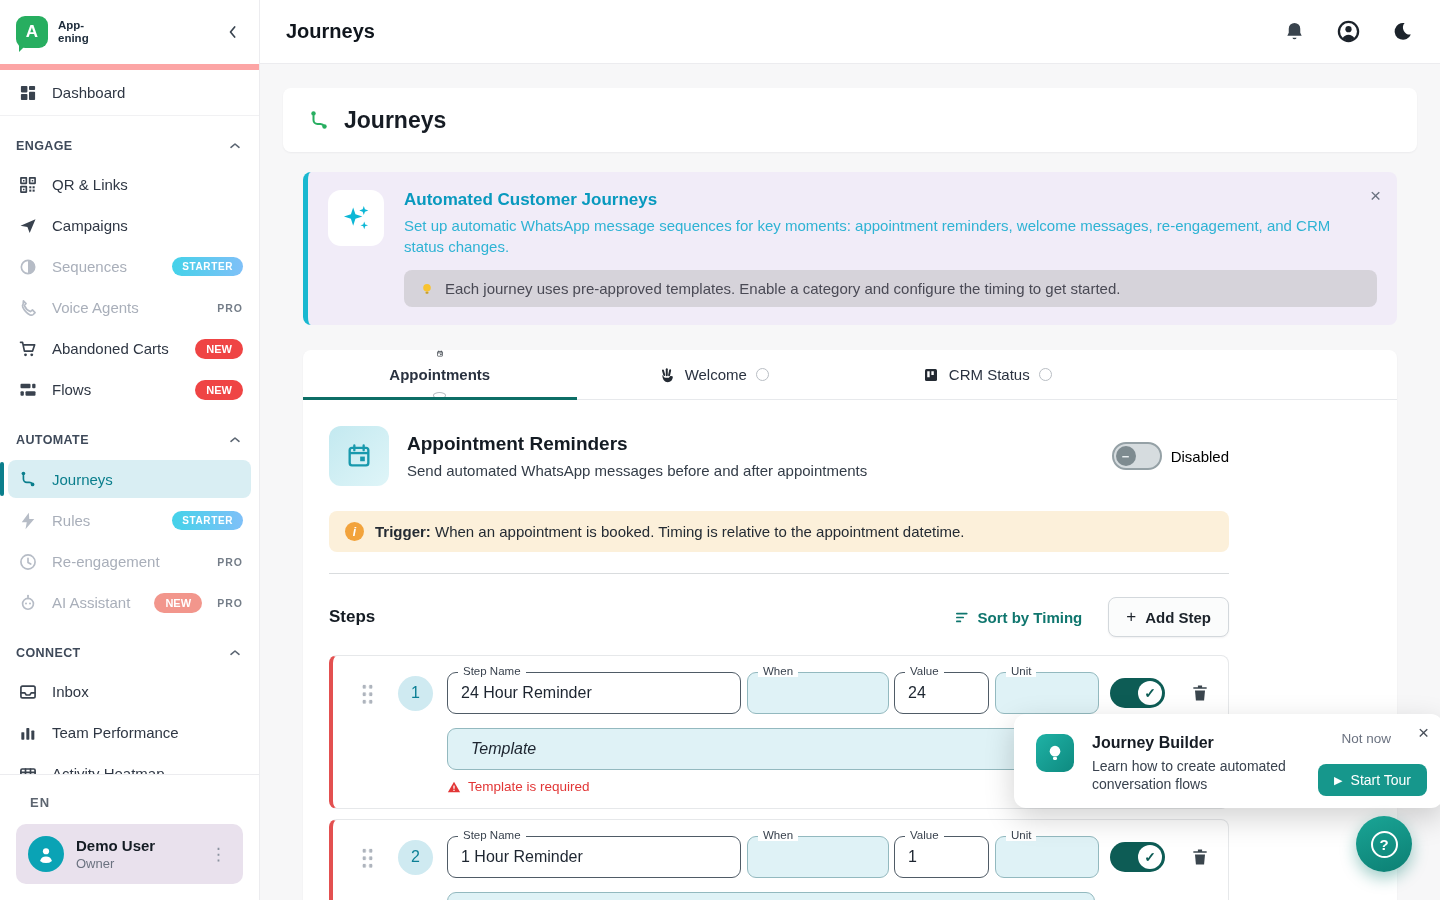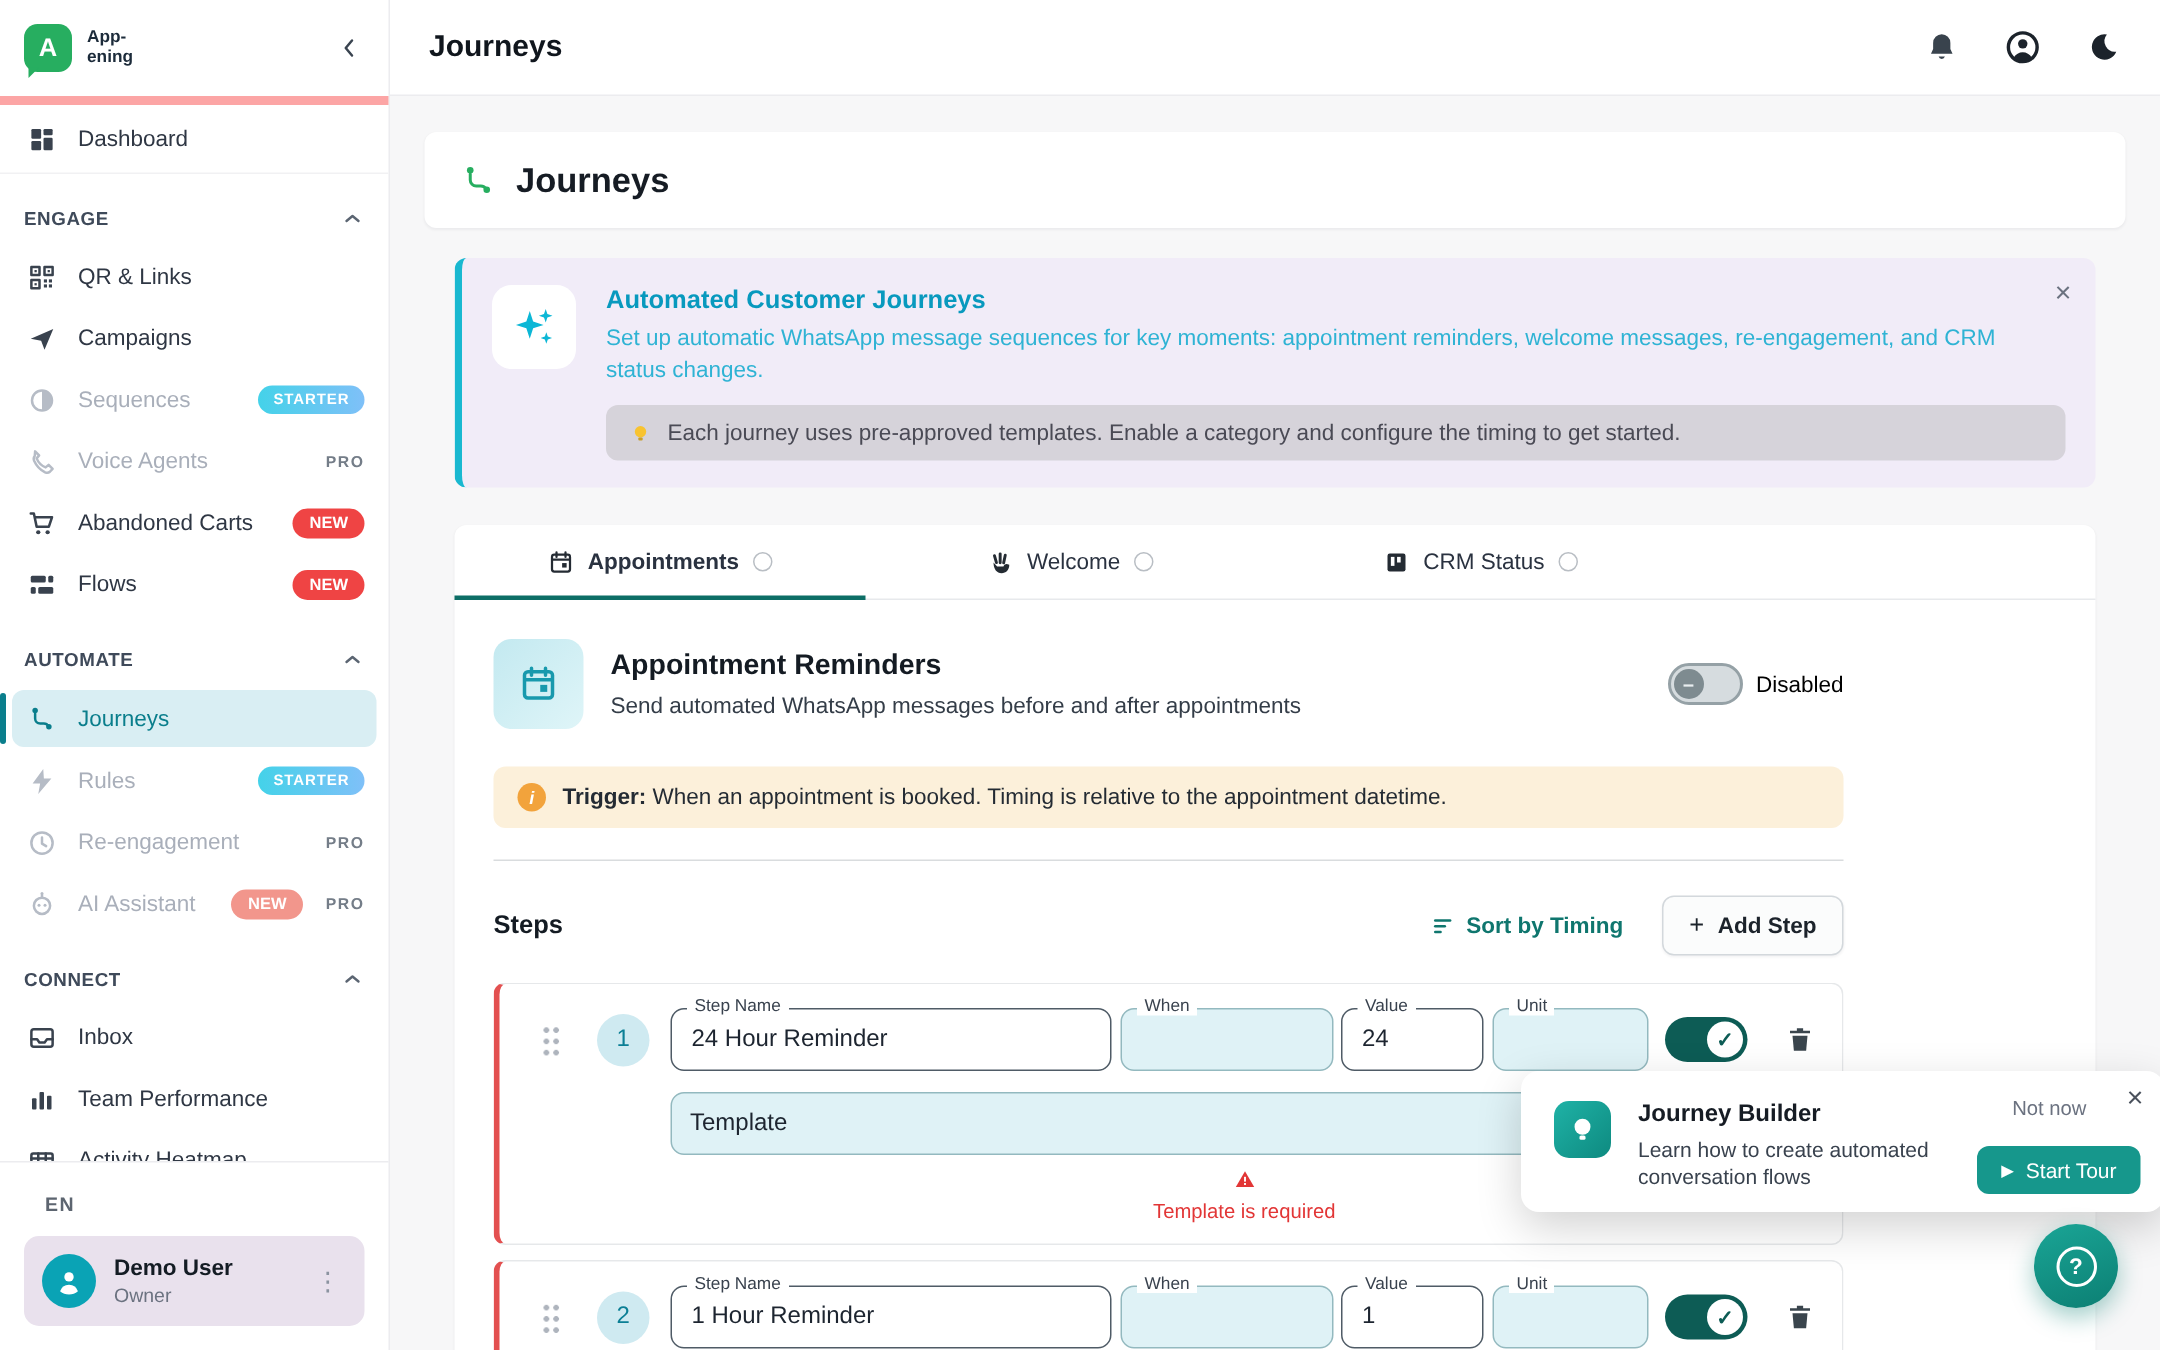--- a/index.html
+++ b/index.html
@@ -77,21 +77,21 @@
   .tip-pill { margin-top:13px; background:#d6d3da; border-radius:8px; padding:10px 16px;
     display:flex; align-items:center; gap:11px; font-size:15px; color:#4a4a55; }
   .bulb-mini { width:14px; flex:none; }
 
   .tabs-card { position:absolute; left:43px; top:286px; width:1094px; height:620px;
     background:#fff; border-radius:8px 8px 0 0; box-shadow:0 1px 2px rgba(16,24,40,.05); }
   .tabbar { height:50px; display:flex; border-bottom:1px solid #e7e9ec; }
   .tab { width:25%; display:flex; align-items:center; justify-content:center; gap:9px;
     font-size:15px; color:#2a3240; cursor:pointer; position:relative; }
   .tab .radio { width:13px; height:13px; border:1.5px solid #b9bec4; border-radius:50%; }
-  .tab.active { font-weight:600; }
+  .tab.active { font-weight:600;flex-direction:column; }
   .tab.active::after { content:''; position:absolute; left:0; right:0; bottom:-1px; height:3px; background:#0d6e66; }
   .tabbody { padding:26px; }
 
   .cat-head { width:900px; display:flex; align-items:center; gap:18px; }
   .cat-tile { width:60px; height:60px; border-radius:12px; flex:none;
     background:linear-gradient(135deg,#c3e9f0,#dff5f8); display:flex; align-items:center; justify-content:center; }
   .cat-title { font-size:19px; font-weight:bold; color:#141b23; }
   .cat-sub { font-size:15px; color:#343d48; margin-top:7px; }
   .cat-toggle { margin-left:auto; display:flex; align-items:center; gap:9px; }
   .tgl-off { width:50px; height:28px; border-radius:15px; background:#d6dcdf; border:2px solid #95a1a6;
@@ -134,23 +134,23 @@
   .f-when { width:142px; margin-right:5px; }
   .f-value { width:95px; margin-right:6px; }
   .f-unit { width:104px; }
   .tgl-on { width:55px; height:30px; border-radius:16px; background:#0d5c55; position:relative;
     margin-left:11px; flex:none; cursor:pointer; }
   .tgl-on .thumb { position:absolute; right:3px; top:3px; width:24px; height:24px; border-radius:50%;
     background:#fff; color:#0d5c55; display:flex; align-items:center; justify-content:center;
     font-size:14px; font-weight:bold; }
   .trash { margin-left:25px; cursor:pointer; flex:none; }
   .template-fld { margin-left:86px; margin-top:14px; width:648px; display:flex; align-items:center; }
-  .template-fld .tpl-text { font-size:16px; color:#1d2530; padding:0 12px; }
+  .template-fld .tpl-text { font-size:16px; color:#1d2530; padding:0 23px;font-style:italic; }
   .err-row { margin-left:86px; margin-top:9px; display:flex; align-items:center; gap:7px;
-    font-size:13.5px; color:#e23636;flex-direction:column; }
+    font-size:13.5px; color:#e23636; }
 
   
   .tour { position:absolute; left:1014px; top:714px; width:429px; height:94px; background:#fff;
     border-radius:12px; box-shadow:0 10px 30px rgba(0,0,0,.18); z-index:40; padding:20px 16px 14px 22px; }
   .tour-tile { position:absolute; left:22px; top:20px; width:38px; height:38px; border-radius:10px;
     background:linear-gradient(135deg,#1fb2a6,#0e8a80); display:flex; align-items:center; justify-content:center; }
   .tour-title { margin-left:56px; font-size:16px; font-weight:bold; color:#161c24; }
   .tour-body { margin-left:56px; margin-top:5px; font-size:14px; color:#39424e; line-height:18px; width:210px; }
   .tour-dismiss { position:absolute; right:52px; top:17px; font-size:13.5px; color:#6b7280; cursor:pointer; }
   .tour-close { position:absolute; right:14px; top:8px; font-size:19px; color:#4a515c; cursor:pointer; }

